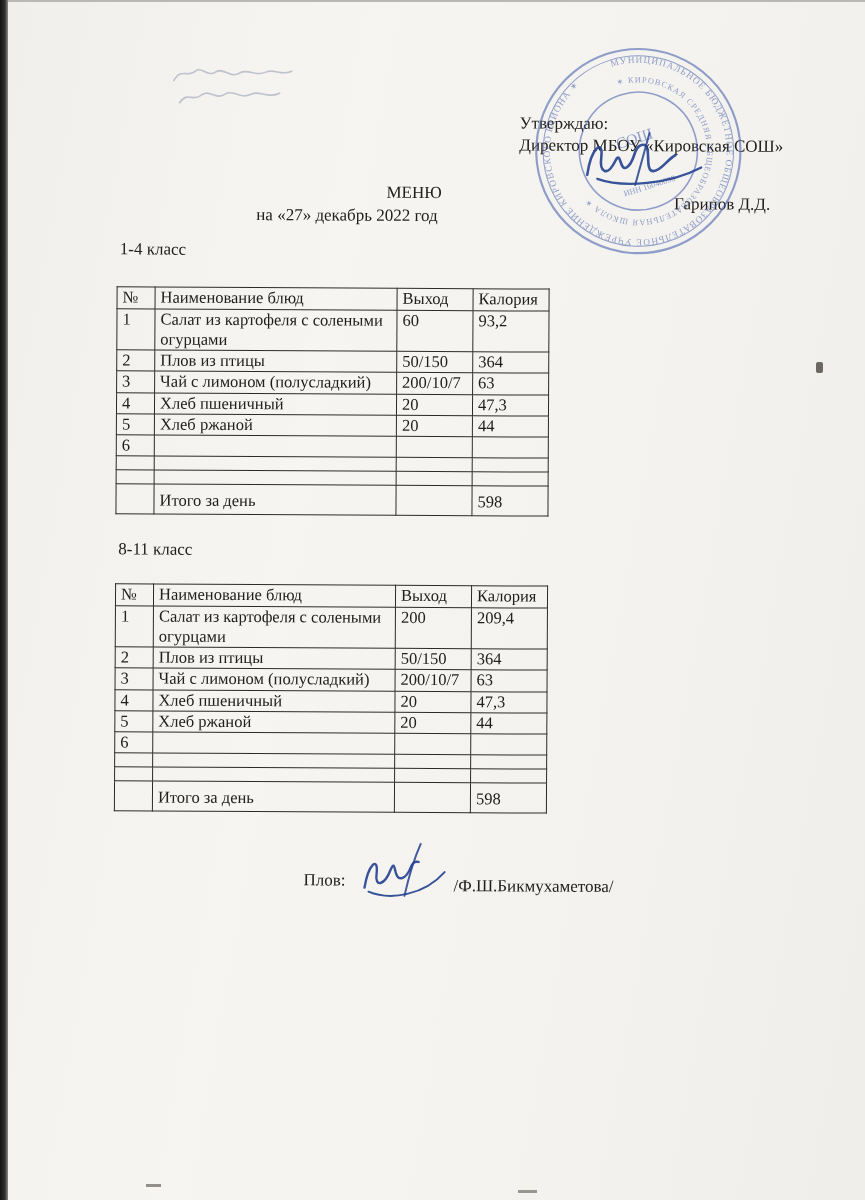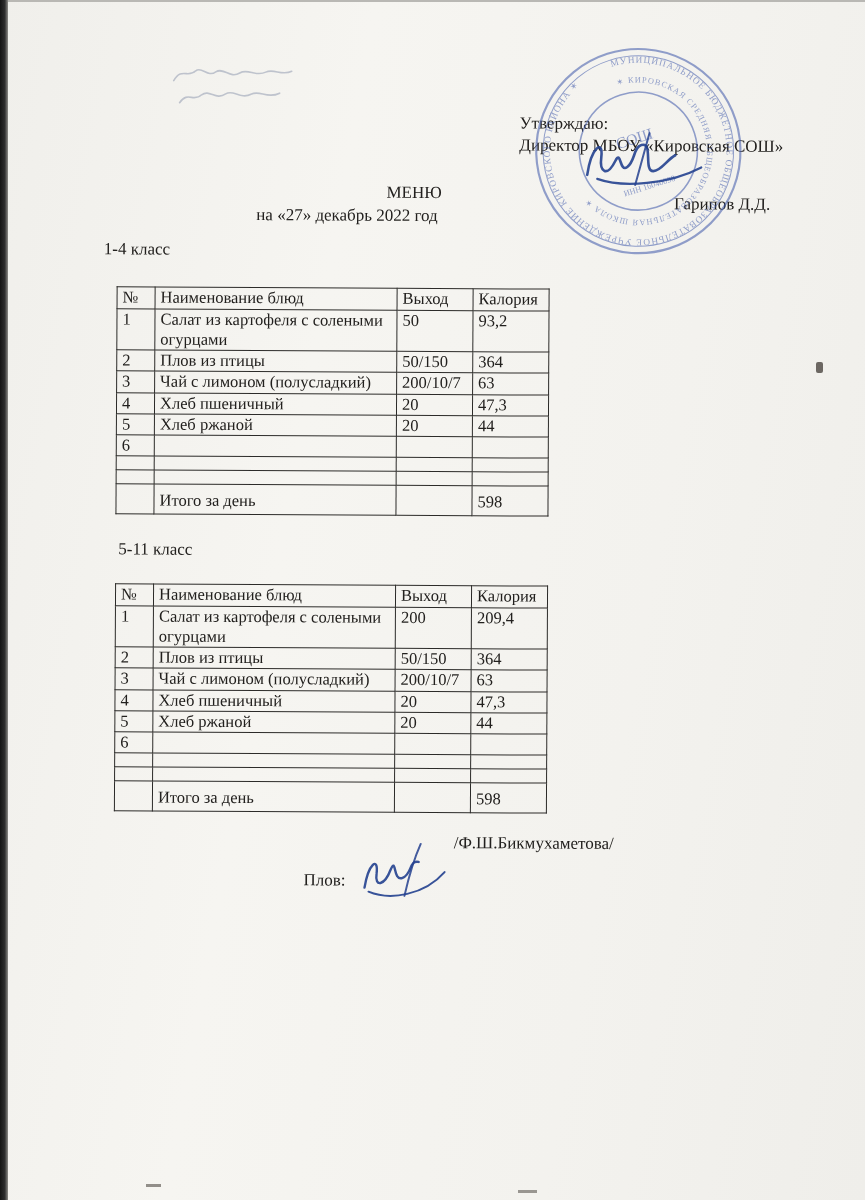--- a/index.html
+++ b/index.html
@@ -12,24 +12,24 @@
   .edge-strip { position:absolute; left:0; top:0; width:8px; height:100%;
     background:linear-gradient(90deg,#141414,#2e2e2e 60%,#8d8c88); }
   .top-edge { position:absolute; left:0; top:0; width:100%; height:2px; background:#b9b8b4; }
   .content { position:absolute; left:0; top:0; width:865px; height:1200px; transform:rotate(0.3deg); transform-origin:430px 600px; }
 
   .txt { position:absolute; font-size:17px; line-height:1.3; white-space:nowrap; }
   .approve { left:517px; top:112px; white-space:normal; width:300px; }
   .signer  { left:672px; top:168px;margin-top:24px; }
   .title   { left:115px; top:182px; width:594px; text-align:center; }
   .subtitle{ left:115px; top:205px; width:460px; text-align:center; }
-  .section1{ left:102px; top:240px; }
+  .section1{ left:118px; top:240px; }
   .section2{ left:118px; top:540px; }
   .cook-label { left:305px; top:870px; }
-  .cook-name  { left:455px; top:832px; }
+  .cook-name  { left:455px; top:875px; }
 
   table.menu { position:absolute; left:115px; width:432px; border-collapse:collapse;
     table-layout:fixed; font-size:16.5px; border:1.5px solid #2c2b29; }
   #menu-table-0 { top:288px; }
   #menu-table-1 { top:585px; }
   .menu th, .menu td { border:1px solid #2c2b29; padding:0 5px; text-align:left;
     font-weight:normal; vertical-align:top; line-height:1.22; height:20px;
     overflow:hidden; }
   .menu thead th { height:21px; }
   .menu .empty-row td { height:13px; }
@@ -105,21 +105,21 @@
             <th>№</th>
             <th>Наименование блюд</th>
             <th>Выход</th>
             <th>Калория</th>
           </tr>
         </thead>
       <tbody>
           <tr>
             <td>1</td>
             <td>Салат из картофеля с солеными огурцами</td>
-            <td>50</td>
+            <td>60</td>
             <td>93,2</td>
           </tr>
           <tr>
             <td>2</td>
             <td>Плов из птицы</td>
             <td>50/150</td>
             <td>364</td>
           </tr>
           <tr>
             <td>3</td>
@@ -159,21 +159,21 @@
           </tr>
           <tr class="total-row">
             <td></td>
             <td>Итого за день</td>
             <td></td>
             <td>598</td>
           </tr>
         </tbody>
     </table>
 
-    <div class="txt section2">5-11 класс</div>
+    <div class="txt section2">8-11 класс</div>
     <table class="menu" id="menu-table-1">
       <colgroup>
           <col style="width:38px">
           <col style="width:242px">
           <col style="width:76px">
           <col style="width:76px">
         </colgroup>
       <thead>
           <tr>
             <th>№</th>

